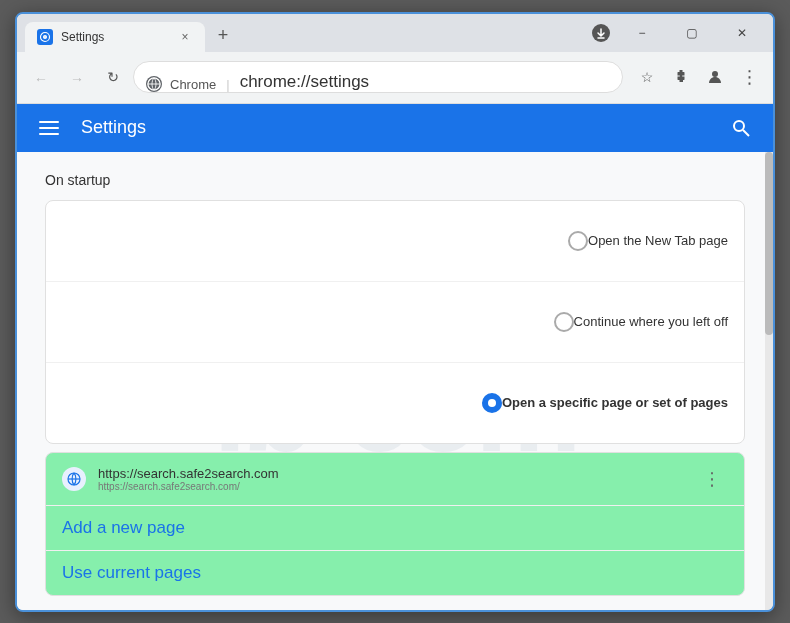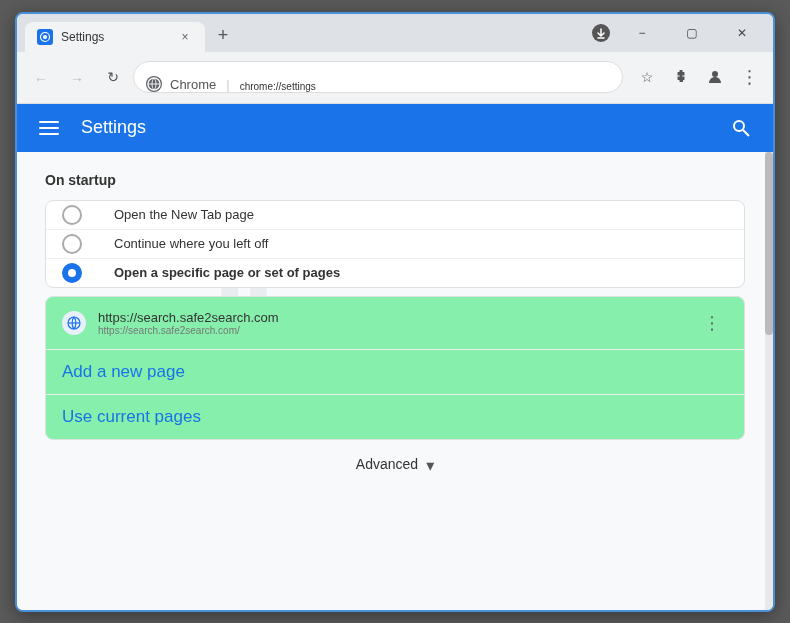--- a/index.html
+++ b/index.html
@@ -159,21 +159,21 @@
       font-size: 13px;
     }
 
     .url-divider {
       color: #ccc;
       margin: 0 2px;
     }
 
     .url-text {
       color: #333;
-      font-size: 10px;
+      font-size: 17px;
     }
 
     .url-bar-actions {
       display: flex;
       align-items: center;
       gap: 2px;
       margin-left: 4px;
     }
 
     .icon-btn {
@@ -249,42 +249,43 @@
       font-family: Arial, sans-serif;
       pointer-events: none;
       z-index: 0;
       white-space: nowrap;
       letter-spacing: -5px;
     }
 
     .section-title {
       font-size: 14px;
       color: #333;
-      font-weight: 700;
+      font-weight: 400;
       margin-bottom: 12px;
       position: relative; z-index: 1;
     }
 
     .options-card {
       background: white;
       border-radius: 8px;
       border: 1px solid #e0e0e0;
       padding: 0;
       margin-bottom: 8px;
       position: relative; z-index: 1;
       overflow: hidden;
     }
 
     .radio-option {
       display: flex;
       align-items: center;
-      padding: 4px 16px;
-      gap: 32px;
+      padding: 30px 16px;
+      gap: 0;
       cursor: pointer;
       border-bottom: 1px solid #f0f0f0;
+      justify-content: flex-end;
     }
     .radio-option:last-child { border-bottom: none; font-weight: bold; }
 
     .radio-circle {
       width: 20px; height: 20px;
       border-radius: 50%;
       border: 2px solid #aaa;
       flex-shrink: 0;
       display: flex; align-items: center; justify-content: center;
     }

